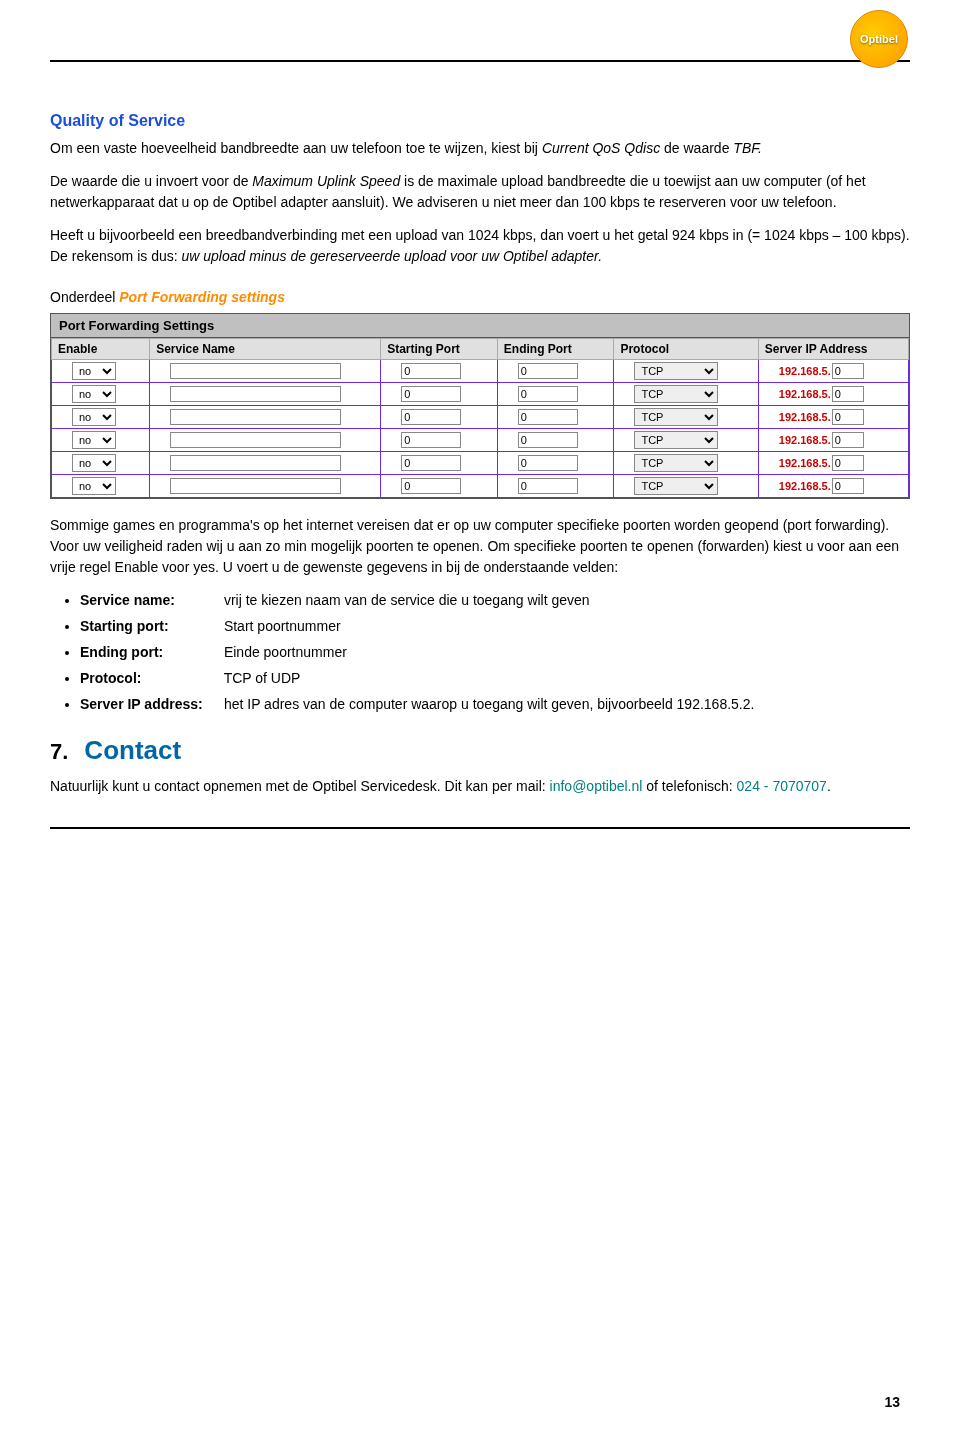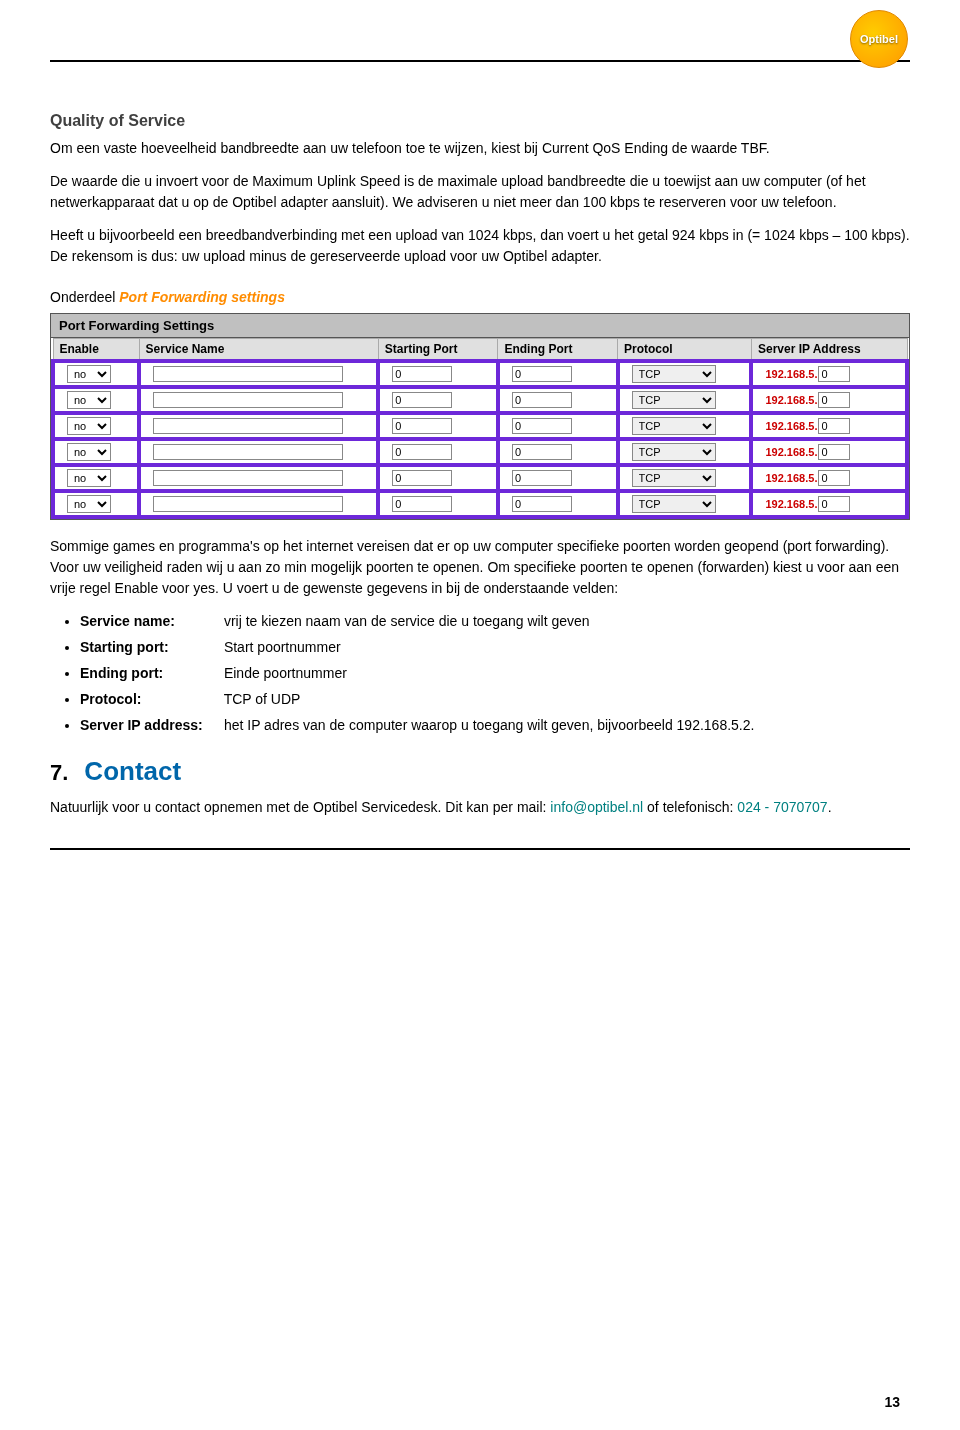--- a/index.html
+++ b/index.html
@@ -38,34 +38,34 @@
       align-items: center;
       justify-content: center;
       font-size: 11px;
       font-weight: bold;
       color: #fff;
       text-shadow: 0 1px 2px rgba(0,0,0,0.5);
       border: 1px solid #e08800;
     }
 
     .section-title {
-      color: #404040;
+      color: #1d4ed8;
       font-size: 16px;
       font-weight: bold;
       margin-bottom: 8px;
     }
 
     .body-text {
       font-size: 14px;
       line-height: 1.5;
       margin-bottom: 12px;
       color: #000;
     }
 
-    .italic { }
+    .italic { font-style: italic; }
     .bold { font-weight: bold; }
 
     .subsection-label {
       margin-top: 22px;
       margin-bottom: 8px;
       font-size: 14px;
       color: #000;
     }
 
     .subsection-label .italic-orange {
@@ -106,22 +106,22 @@
       font-size: 12px;
       text-align: left;
       white-space: nowrap;
     }
 
     .pf-table tbody tr {
       background: #fff;
     }
 
     .pf-table tbody td {
-      border: 4px solid #6d28d9;
-      padding: 2px 12px;
+      border: 1px solid #6d28d9;
+      padding: 2px 20px;
       font-size: 12px;
       vertical-align: middle;
     }
 
     .td-enable {
       width: 50px;
     }
 
     .td-service {
       width: 200px;
@@ -270,21 +270,21 @@
   <div class="logo-area">
     <div class="logo-circle">
       <span>Optibel</span>
     </div>
   </div>
 
   <div>
     <div class="section-title">Quality of Service</div>
 
     <p class="body-text">
-      Om een vaste hoeveelheid bandbreedte aan uw telefoon toe te wijzen, kiest bij <span class="italic">Current QoS</span> <span class="italic">Ending</span> de waarde <span class="italic">TBF.</span>
+      Om een vaste hoeveelheid bandbreedte aan uw telefoon toe te wijzen, kiest bij <span class="italic">Current QoS</span> <span class="italic">Qdisc</span> de waarde <span class="italic">TBF.</span>
     </p>
 
     <p class="body-text">
       De waarde die u invoert voor de <span class="italic">Maximum Uplink Speed</span> is de maximale upload bandbreedte die u toewijst aan uw computer (of het netwerkapparaat dat u op de Optibel adapter aansluit). We adviseren u niet meer dan 100 kbps te reserveren voor uw telefoon.
     </p>
 
     <p class="body-text">
       Heeft u bijvoorbeeld een breedbandverbinding met een upload van 1024 kbps, dan voert u het getal 924 kbps in (= 1024 kbps – 100 kbps). De rekensom is dus: <span class="italic">uw upload minus de gereserveerde upload voor uw Optibel adapter.</span>
     </p>
   </div>
@@ -420,21 +420,21 @@
   </div>
 
   <div>
     <div class="contact-heading">
       <span class="number">7.</span>
       <span class="title">Contact</span>
     </div>
 
 
     <p class="body-text">
-      <span>Natuurlijk voor u contact opnemen met de Optibel Servicedesk. Dit kan per mail: </span><a class="link-teal" href="#">info@optibel.nl</a><span> of telefonisch: </span><span class="link-teal">024 - 7070707</span><span>.</span>
+      <span>Natuurlijk kunt u contact opnemen met de Optibel Servicedesk. Dit kan per mail: </span><a class="link-teal" href="#">info@optibel.nl</a><span> of telefonisch: </span><span class="link-teal">024 - 7070707</span><span>.</span>
     </p>
   </div>
 
   <hr class="footer-divider">
 
   <div class="page-number">13</div>
 
 </div>
 
 </body></html>

